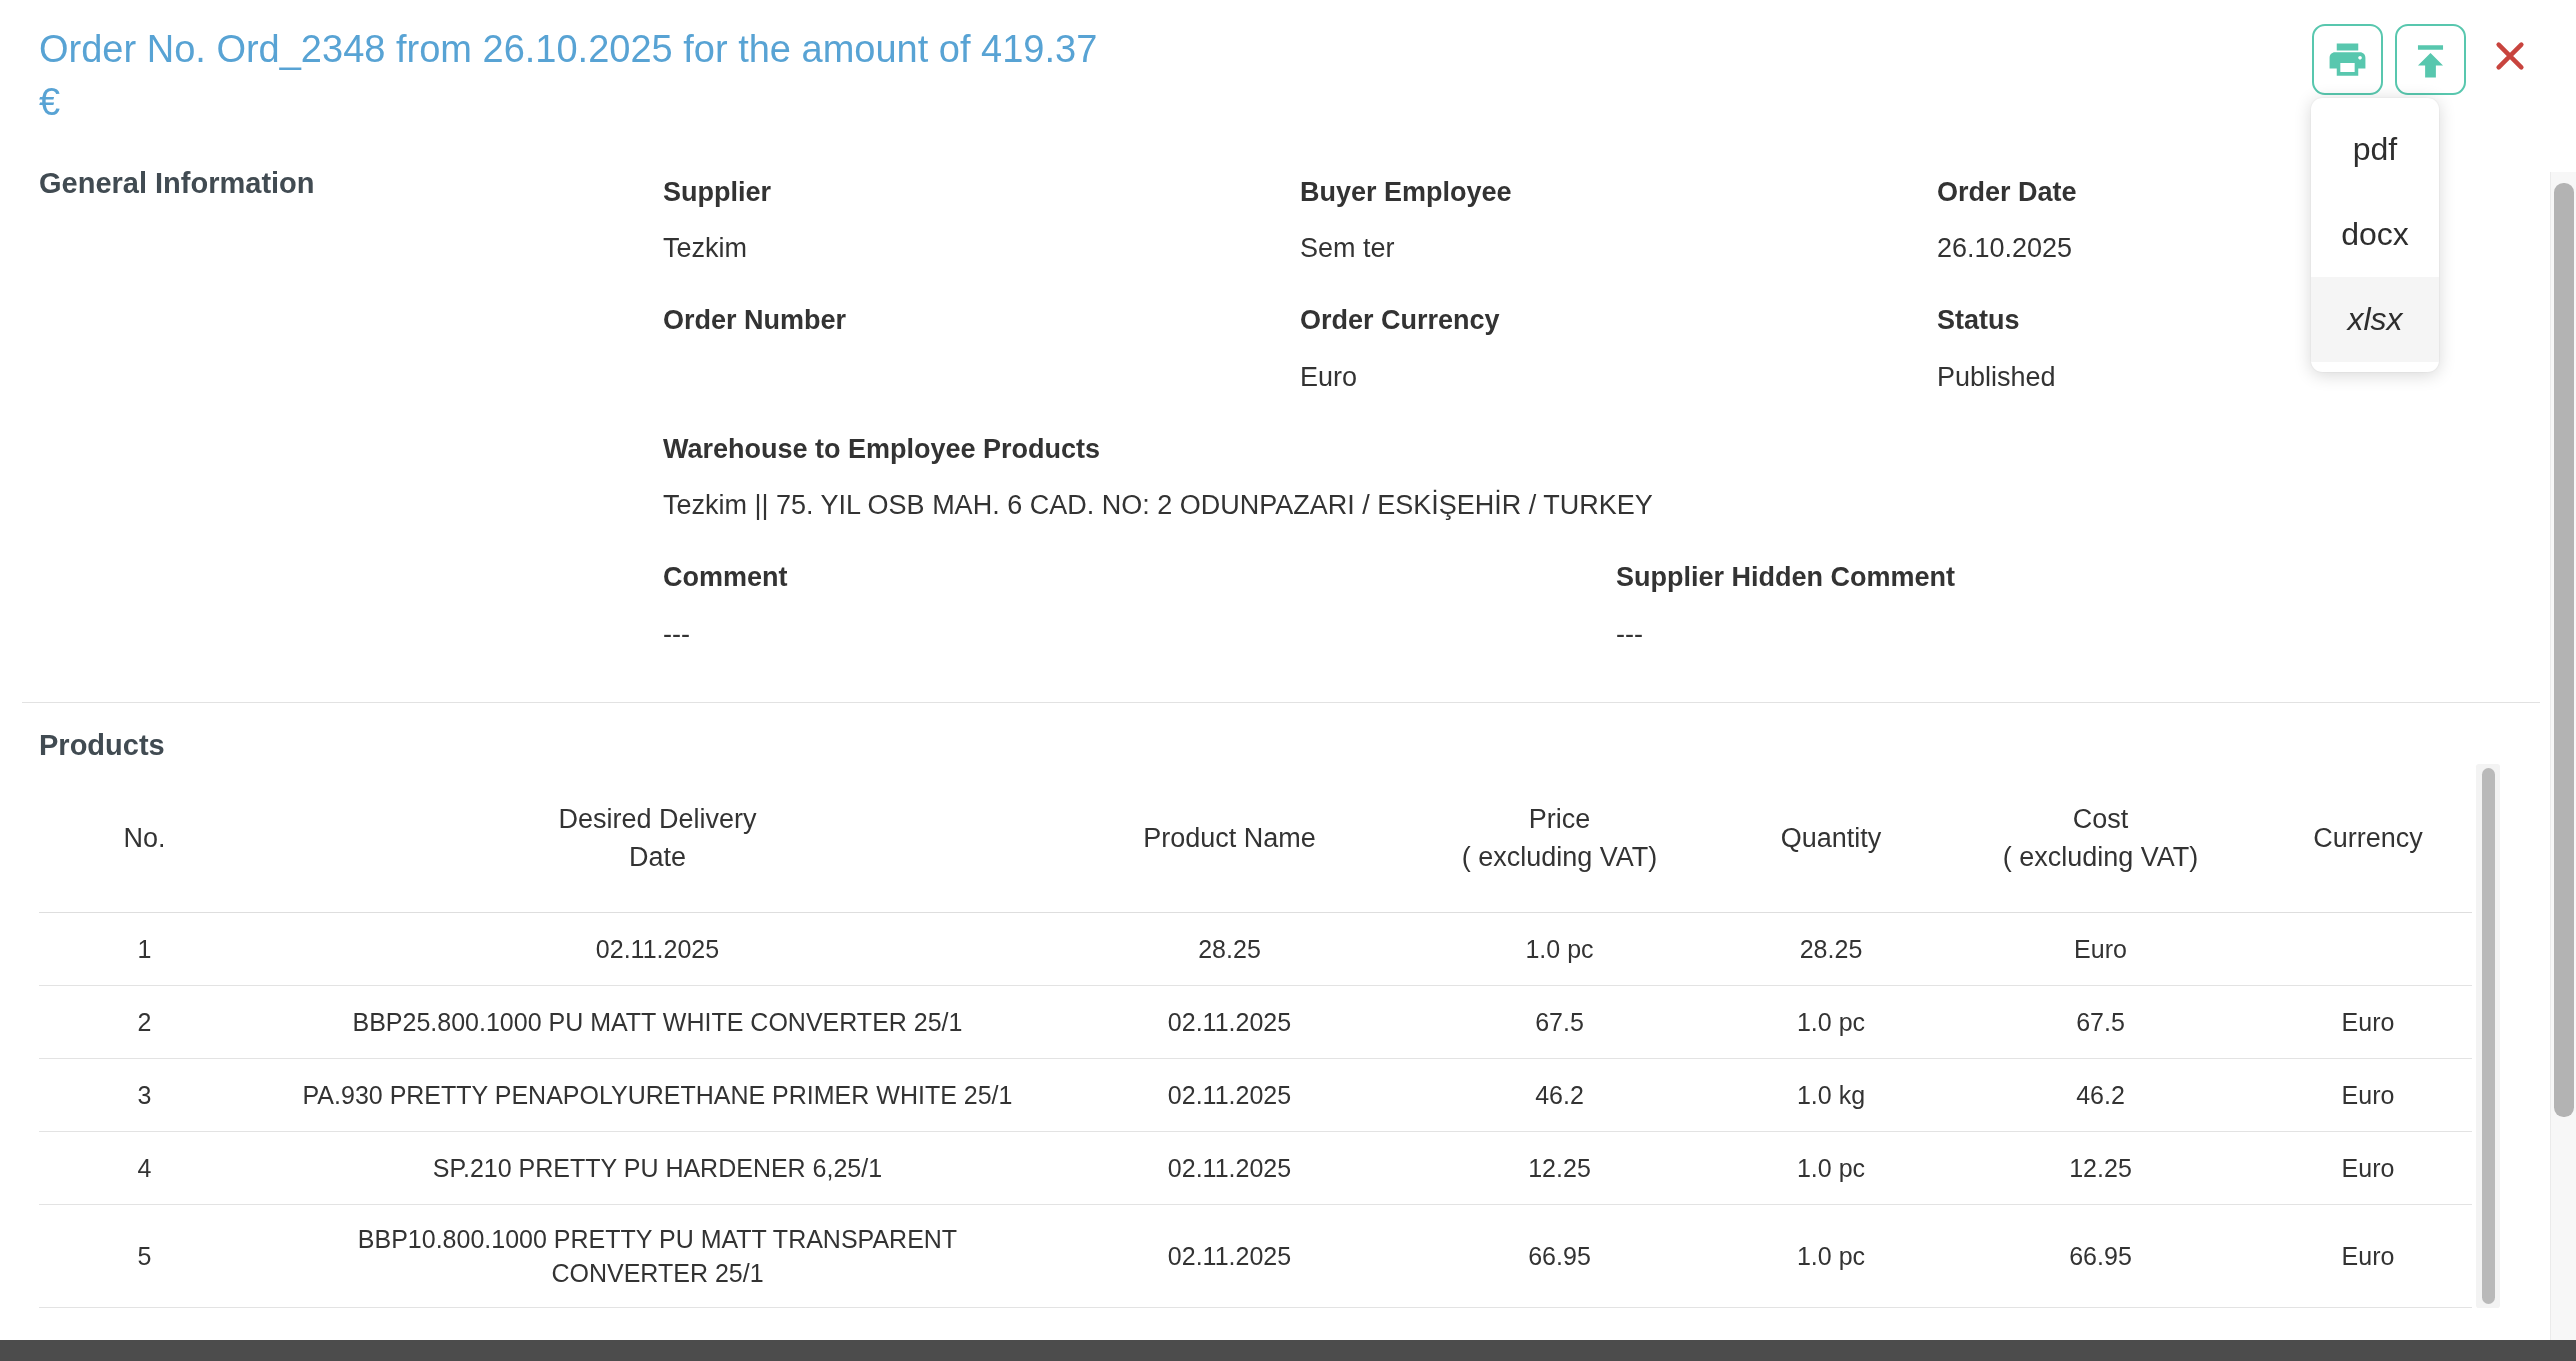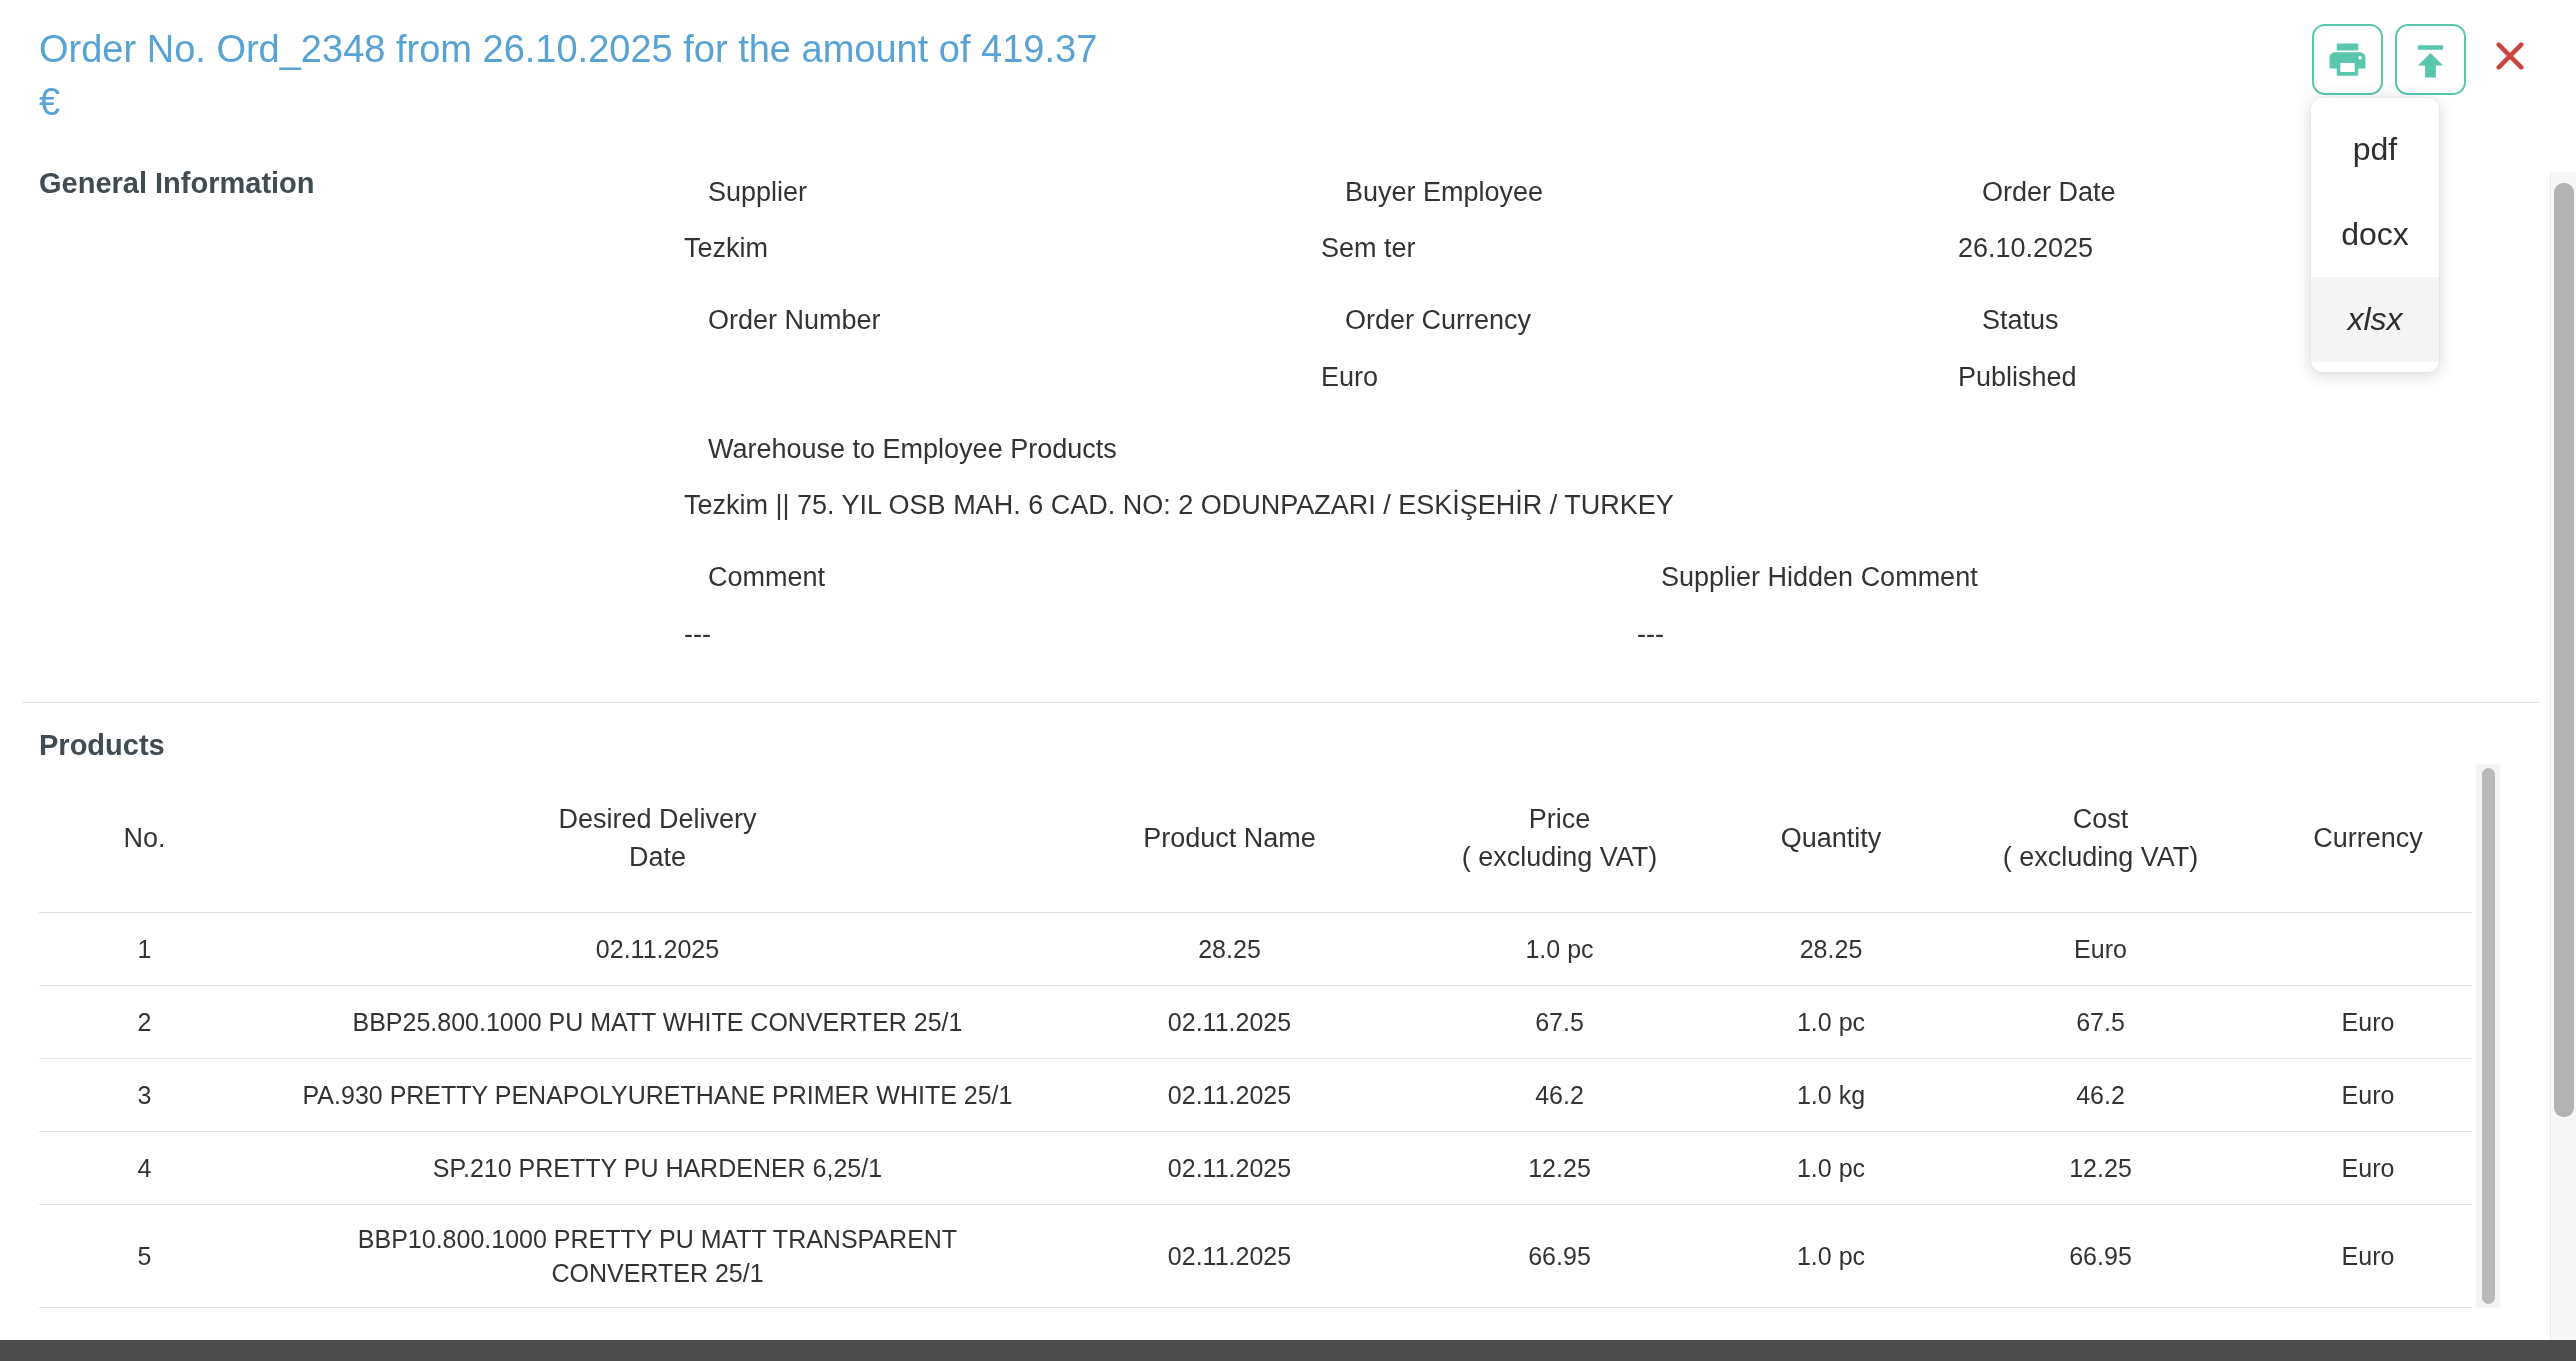--- a/index.html
+++ b/index.html
@@ -19,28 +19,28 @@
   .close-x { position: absolute; left: 2493px; top: 39px; width: 34px; height: 34px; cursor: pointer; }
 
   .dropdown { position: absolute; left: 2311px; top: 98px; width: 128px; background: #fff;
     border-radius: 11.3px; box-shadow: 0 2.8px 17px rgba(0,0,0,0.16), 0 0 1.9px rgba(0,0,0,0.08);
     padding: 9.4px 0; z-index: 20; }
   .dd-item { height: 85px; display: flex; align-items: center; justify-content: center;
     font-size: 32px; color: #2e2e2e; cursor: pointer; }
   .dd-item.active { background: #f5f5f5; font-style: italic; }
 
   
-  .general { display: flex; margin-top: 38px; gap: 21px; }
+  .general { display: flex; margin-top: 38px; }
   .gen-left { width: 624px; flex: 0 0 624px; }
   .section-title { font-size: 29px; font-weight: 700; color: #414b52; }
   .gen-fields { flex: 1 1 auto; padding-top: 8.4px; }
   .grid3 { display: grid; grid-template-columns: 637px 637px 637px; }
   .grid-comments { display: grid; grid-template-columns: 953px auto; }
   .field { margin-bottom: 38px; }
-  .f-label { font-size: 27px; line-height: 34px; font-weight: 400; color: #333; margin-bottom: 22.5px; margin-left: 24px; }
+  .f-label { font-size: 27px; line-height: 34px; font-weight: 700; color: #333; margin-bottom: 22.5px; }
   .f-value { font-size: 27px; line-height: 34px; font-weight: 400; color: #333; }
   .field-wide { grid-column: 1 / 4; }
 
   .divider { border: none; border-top: 1.9px solid #e2e2e2; margin: 13px 36px 0 -17px; }
 
   
   .products-title { margin-top: 26px; }
   .table-wrap { position: relative; margin-top: 1.9px; width: 2433px; }
   .t-grid { display: grid; grid-template-columns: 211px 815px 329px 331px 212px 327px 208px; }
   .t-header { min-height: 149px; align-items: center; border-bottom: 1.9px solid #dedede;

